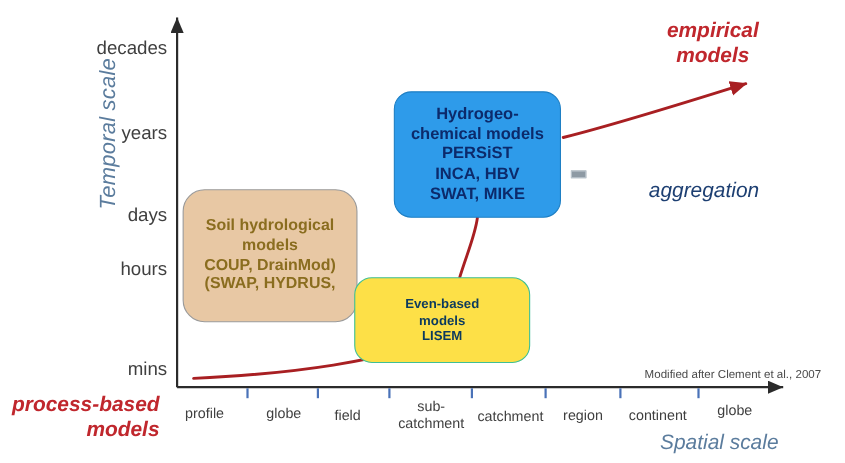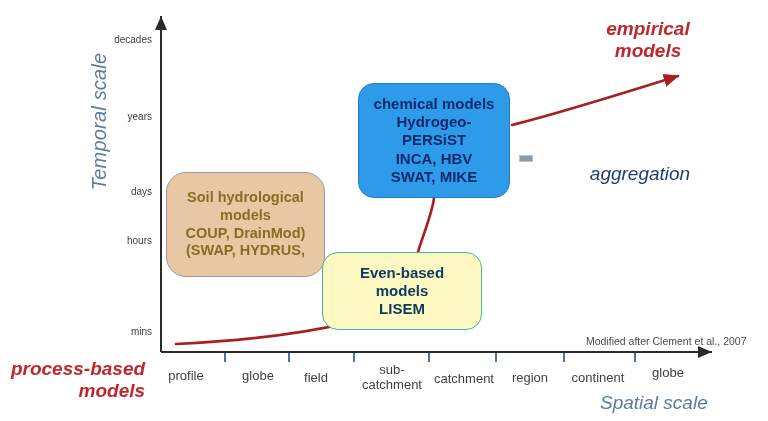--- a/index.html
+++ b/index.html
@@ -36,21 +36,21 @@
     top: 392px;
     font-style: italic;
     font-size: 19px;
     color: #5b7c9d;
     white-space: nowrap;
   }
 
   
   .ytick-label {
     right: 0;
-    font-size: 10px;
+    font-size: 17px;
     color: #3f3f3f;
     text-align: right;
     white-space: nowrap;
   }
   #y-tick-wrap { left: 90px; top: 0; width: 62px; height: 421px; }
 
   .xtick-label {
     font-size: 13px;
     color: #3f3f3f;
     text-align: center;
@@ -68,42 +68,42 @@
   .node-box {
     box-sizing: border-box;
     display: flex;
     align-items: center;
     justify-content: center;
     text-align: center;
     font-weight: bold;
     line-height: 1.22;
   }
   #box-soil {
-    left: 166px; top: 172px; width: 159px; height: 105px;
+    left: 166px; top: 172px; width: 159px; height: 121px;
     background: #e8c8a4;
     border: 1.5px solid #9a9a9a;
     border-radius: 20px;
     color: #8a6d1f;
     font-size: 14.5px;
   }
   #box-hydro {
     left: 358px; top: 83px; width: 152px; height: 115px;
     background: #2e9bea;
     border: 1.5px solid #1e7fc4;
     border-radius: 16px;
     color: #0c2a6b;
     font-size: 15px;
   }
   #box-event {
     left: 322px; top: 252px; width: 160px; height: 78px;
-    background: #fef9c3;
+    background: #fde047;
     border: 1.5px solid #3ebf95;
     border-radius: 16px;
     color: #0c3a5e;
-    font-size: 15px;
+    font-size: 12px;
     align-items: center;
   }
 
   
   #empirical-models-label {
     left: 648px; top: 18px;
     transform: translateX(-50%);
     font-style: italic;
     font-weight: bold;
     font-size: 19px;
@@ -214,22 +214,22 @@
     <div>
       <div>Soil hydrological</div>
       <div>models</div>
       <div>COUP, DrainMod)</div>
       <div>(SWAP, HYDRUS,</div>
     </div>
   </div>
 
   <div class="abs node-box" id="box-hydro">
     <div>
+      <div>Hydrogeo-</div>
       <div>chemical models</div>
-      <div>Hydrogeo-</div>
       <div>PERSiST</div>
       <div>INCA, HBV</div>
       <div>SWAT, MIKE</div>
     </div>
   </div>
 
   <div class="abs node-box" id="box-event">
     <div>
       <div>Even-based</div>
       <div>models</div>

